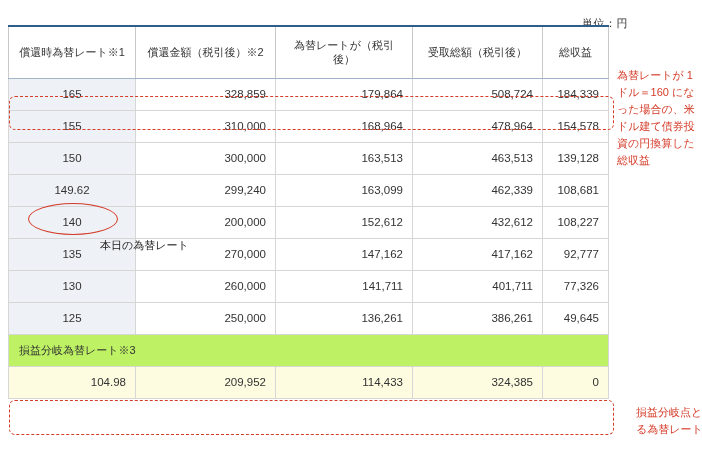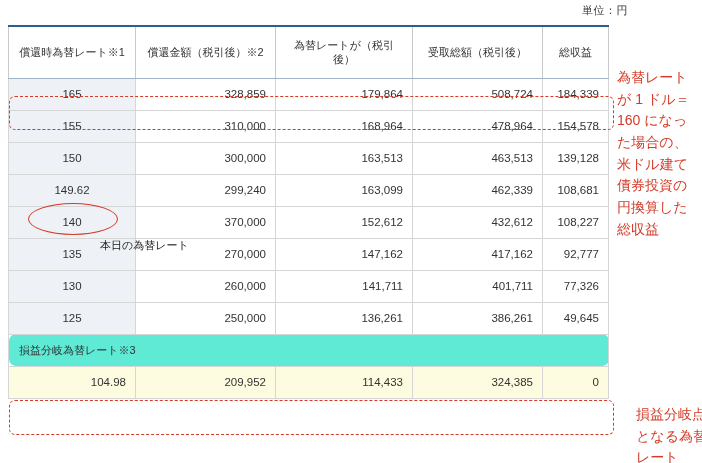--- a/index.html
+++ b/index.html
@@ -11,21 +11,21 @@
     height: 463px;
     background: #ffffff;
     font-family: "Liberation Sans", sans-serif;
     color: #333333;
     position: relative;
     overflow: hidden;
   }
   .unit-label {
     position: absolute;
     right: 74px;
-    top: 3px;
+    top: 16px;
     font-size: 11px;
     color: #333333;
     letter-spacing: 0.5px;
   }
   table.fx-table {
     position: absolute;
     left: 8px;
     top: 25px;
     width: 600px;
     border-collapse: collapse;
@@ -59,25 +59,24 @@
   }
   td.rate-cell {
     text-align: center;
     background: #eef1f5;
   }
   td.num-cell {
     text-align: right;
     background: #ffffff;
   }
   tr.be-head td {
-    background: #5eead4;
+    background: #bef264;
     text-align: left;
     font-size: 11px;
     padding-left: 10px;
-    border-radius: 7px;
   }
   tr.be-row td {
     background: #fdfbe0;
   }
   tr.be-row td.rate-cell {
     background: #fdfbe0;
     text-align: right;
   }
   
   .dash-box {
@@ -104,21 +103,21 @@
     top: 203px;
     width: 88px;
     height: 30px;
     border: 1.6px solid #d43b28;
     border-radius: 50%;
     pointer-events: none;
   }
   .note {
     position: absolute;
     color: #d43b28;
-    font-size: 14px;
+    font-size: 11px;
     line-height: 1.55;
   }
   #note-160 {
     left: 617px;
     top: 67px;
     width: 80px;
   }
   #note-today {
     left: 100px;
     top: 237px;
@@ -178,21 +177,21 @@
     </tr>
     <tr>
       <td class="rate-cell">149.62</td>
       <td class="num-cell">299,240</td>
       <td class="num-cell">163,099</td>
       <td class="num-cell">462,339</td>
       <td class="num-cell">108,681</td>
     </tr>
     <tr>
       <td class="rate-cell">140</td>
-      <td class="num-cell">370,000</td>
+      <td class="num-cell">200,000</td>
       <td class="num-cell">152,612</td>
       <td class="num-cell">432,612</td>
       <td class="num-cell">108,227</td>
     </tr>
     <tr>
       <td class="rate-cell">135</td>
       <td class="num-cell">270,000</td>
       <td class="num-cell">147,162</td>
       <td class="num-cell">417,162</td>
       <td class="num-cell">92,777</td>

